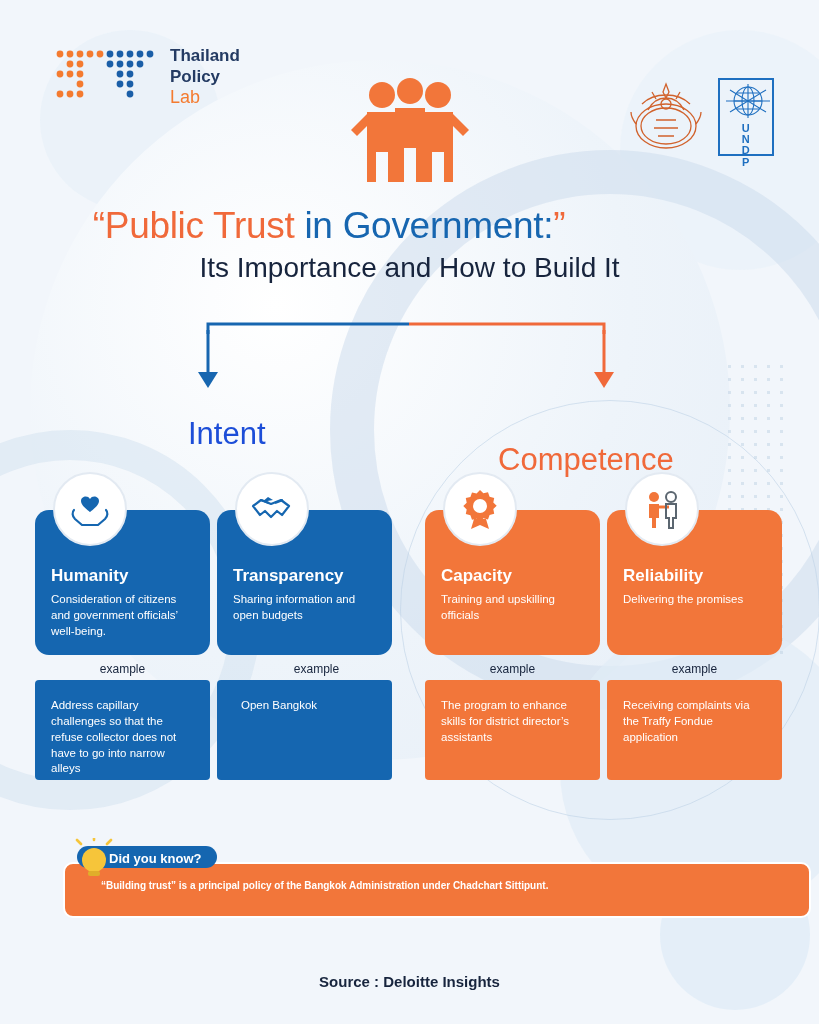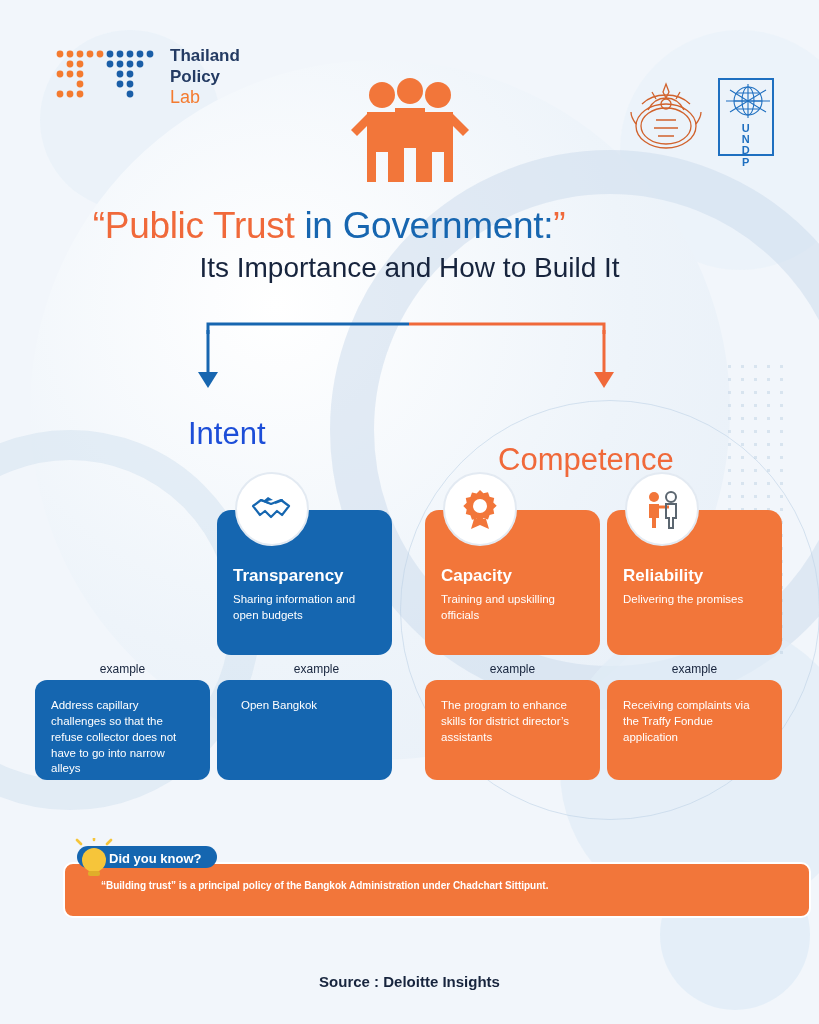--- a/index.html
+++ b/index.html
@@ -65,21 +65,21 @@
   
   .pillars { position: absolute; top: 510px; left: 35px; width: 756px; height: 270px; }
   .card { position: absolute; top: 0; width: 175px; height: 145px; border-radius: 14px; color: #fff; }
   .card.blue { background: #1566b0; }
   .card.orange { background: #f2763a; }
   .card .ctitle { position: absolute; left: 16px; top: 56px; font-size: 17px; font-weight: 700; }
   .card .cdesc { position: absolute; left: 16px; right: 12px; top: 82px; font-size: 11.5px; line-height: 1.38; }
   .circ { position: absolute; top: -38px; left: 18px; width: 74px; height: 74px; border-radius: 50%;
     background: #fff; border: 2px solid #e3eaf2; display: flex; align-items: center; justify-content: center; }
   .ex-label { position: absolute; top: 152px; width: 175px; text-align: center; font-size: 12px; color: #17243d; }
-  .ex-box { position: absolute; top: 170px; width: 175px; height: 100px; border-radius: 12px; color: #fff;
+  .ex-box { position: absolute; top: 170px; width: 175px; height: 100px; border-radius: 4px; color: #fff;
     font-size: 11.5px; line-height: 1.38; padding: 18px 14px 0 16px; }
   .ex-box.blue { background: #1566b0; }
   .ex-box.orange { background: #f2763a; }
 
   .col0 { left: 0; }
   .col1 { left: 182px; padding-left: 24px; }
   .col2 { left: 390px; }
   .col3 { left: 572px; }
 
   
@@ -214,20 +214,30 @@
     <path d="M604 18 L604 62" fill="none" stroke="#f0693a" stroke-width="3"></path>
     <path d="M198 60 L208 76 L218 60 Z" fill="#1766b0"></path>
     <path d="M594 60 L604 76 L614 60 Z" fill="#f0693a"></path>
   </svg>
 
   <div class="branch-label branch-intent">Intent</div>
   <div class="branch-label branch-comp">Competence</div>
 
   <div class="pillars">
 
+    <div class="card blue col0">
+      <div class="circ">
+        <svg width="46" height="46" viewBox="0 0 46 46">
+          <path d="M23 13c2-4 9-3 9 2 0 5-9 11-9 11s-9-6-9-11c0-5 7-6 9-2z" fill="#1566b0"></path>
+          <path d="M7 24c-2 2-2 6 1 9l7 6h16l7-6c3-3 3-7 1-9" fill="none" stroke="#1566b0" stroke-width="2.2" stroke-linecap="round"></path>
+        </svg>
+      </div>
+      <div class="ctitle">Humanity</div>
+      <div class="cdesc">Consideration of citizens and government officials’ well-being.</div>
+    </div>
     <div class="ex-label col0">example</div>
     <div class="ex-box blue col0">Address capillary challenges so that the refuse collector does not have to go into narrow alleys</div>
 
     <div class="card blue col1">
       <div class="circ">
         <svg width="46" height="46" viewBox="0 0 46 46">
           <path d="M4 20l8-6 10 4 10-4 8 6-7 9-5-4-6 6-6-6-5 4z" fill="none" stroke="#1566b0" stroke-width="2.2" stroke-linejoin="round"></path>
           <path d="M12 14l8 3M34 14l-8 3" stroke="#1566b0" stroke-width="2.2" fill="none"></path>
           <path d="M13 16l6-5 5 3" fill="#1566b0"></path>
         </svg>

